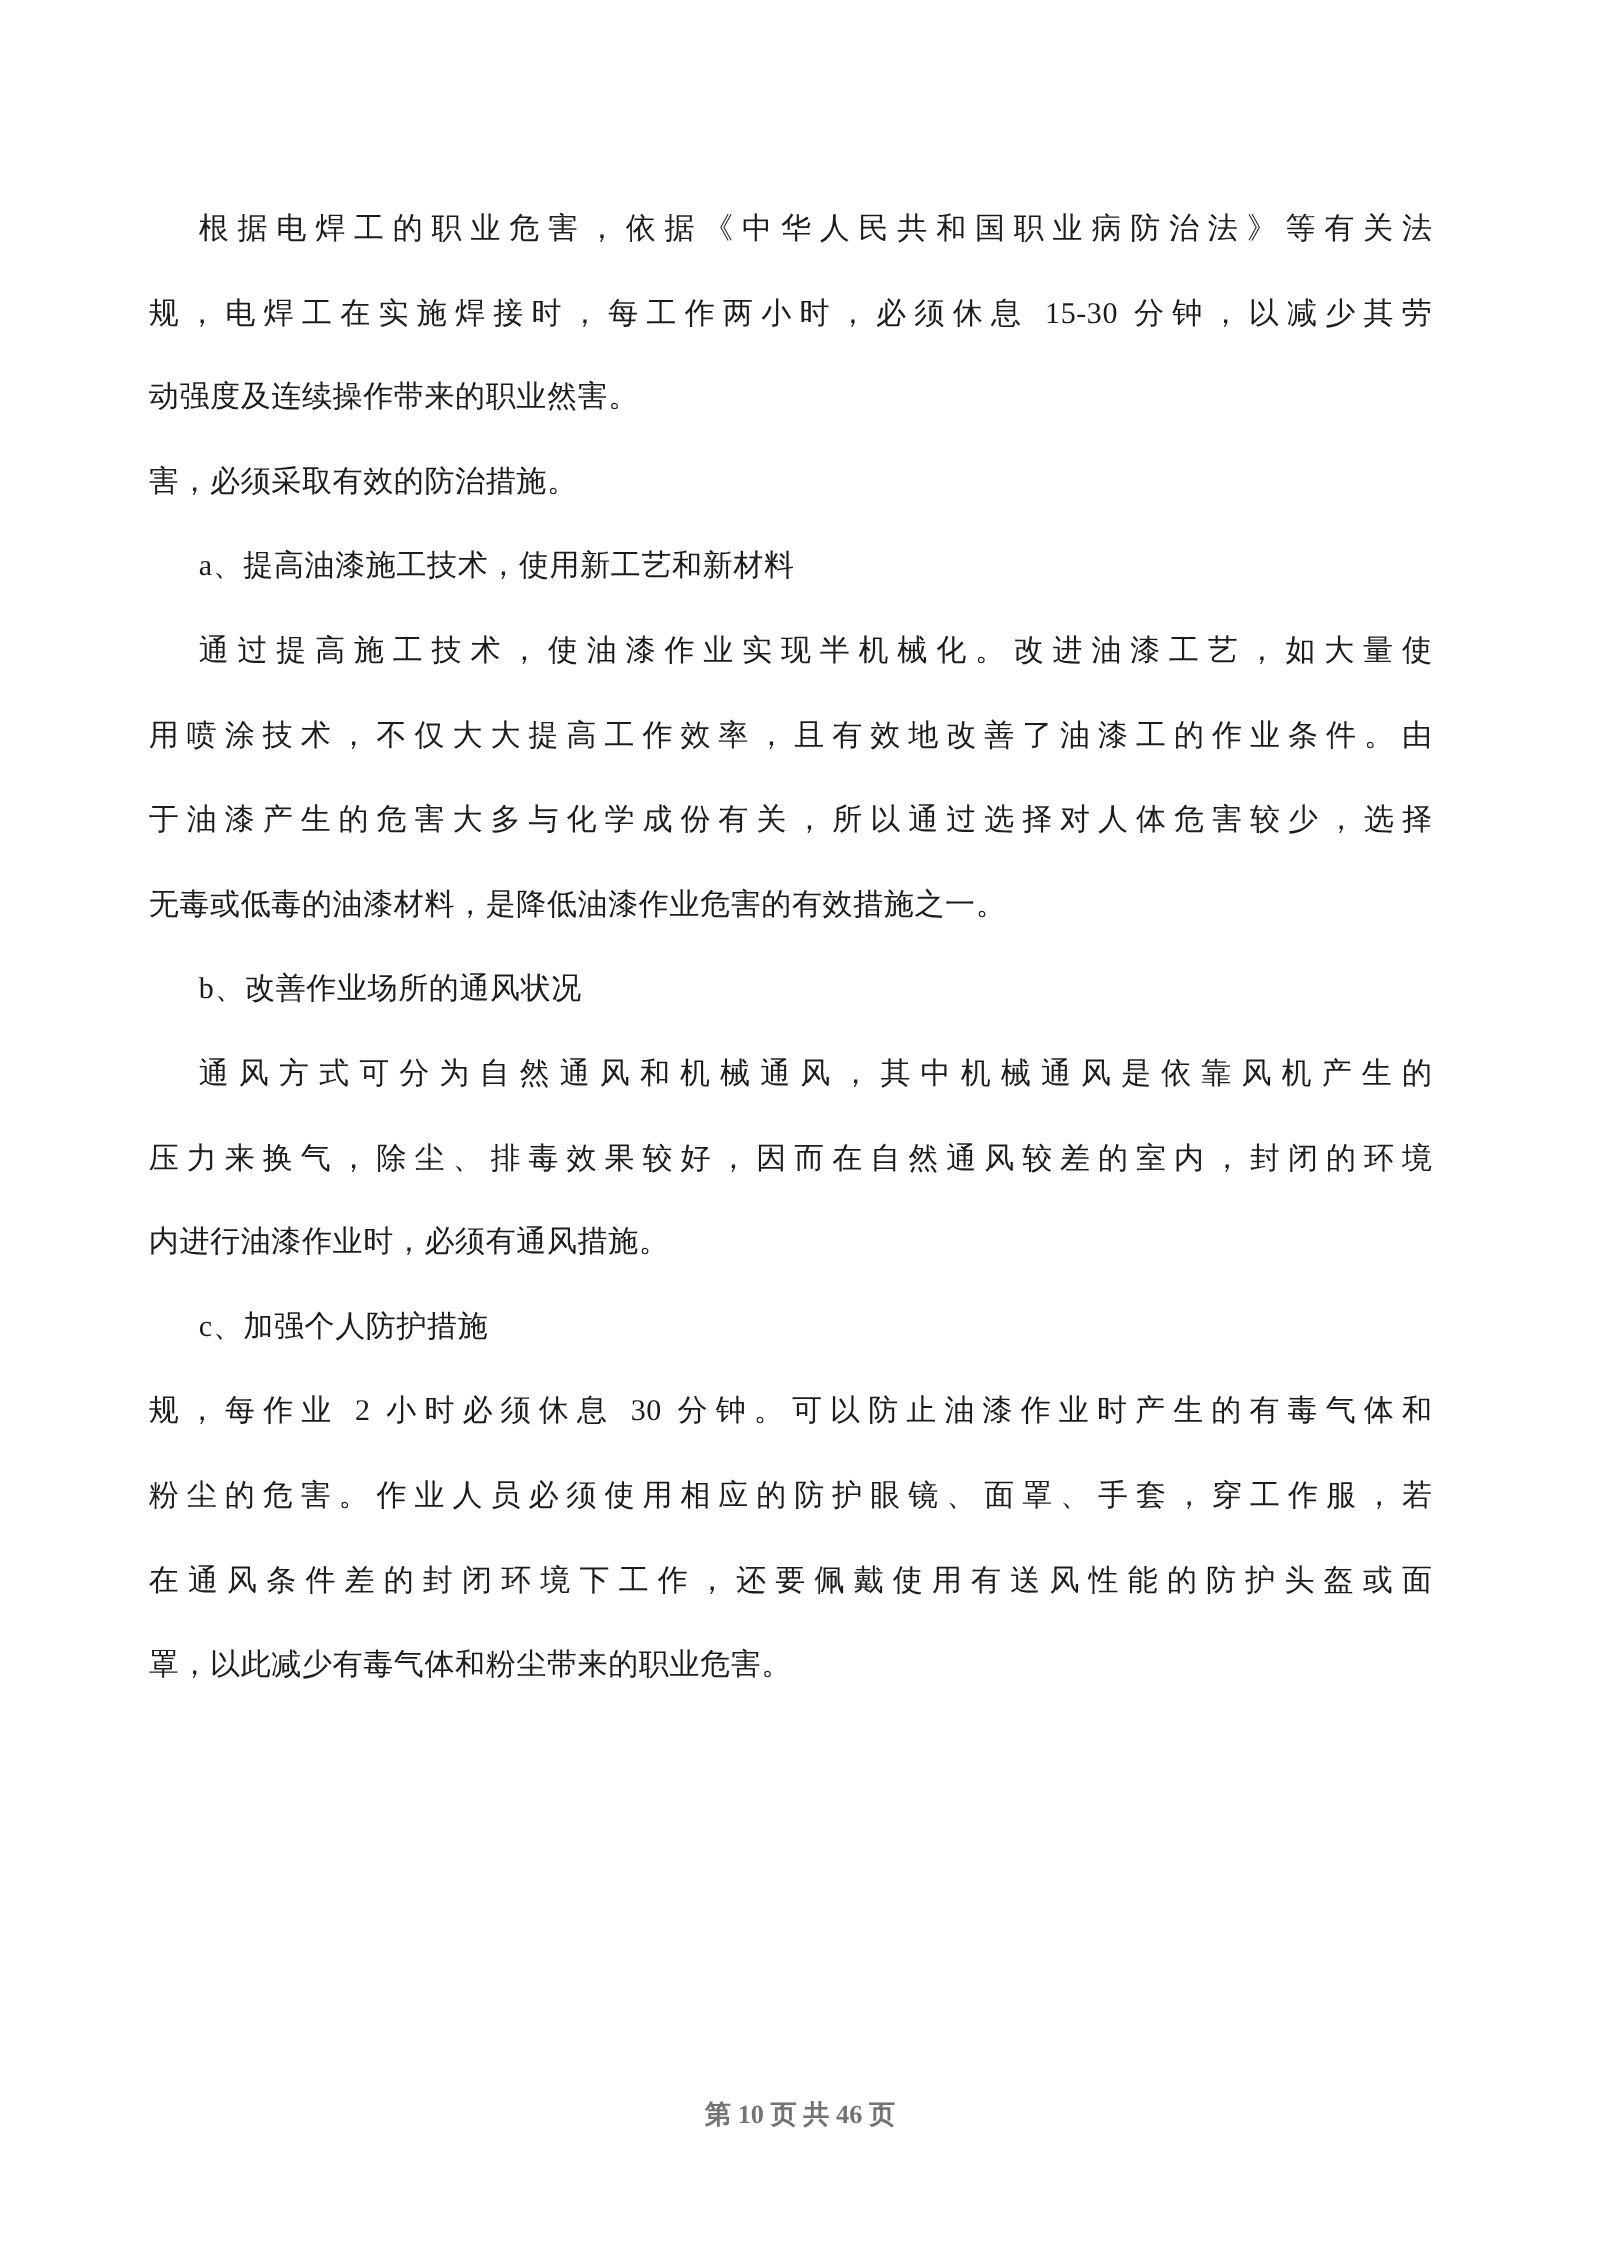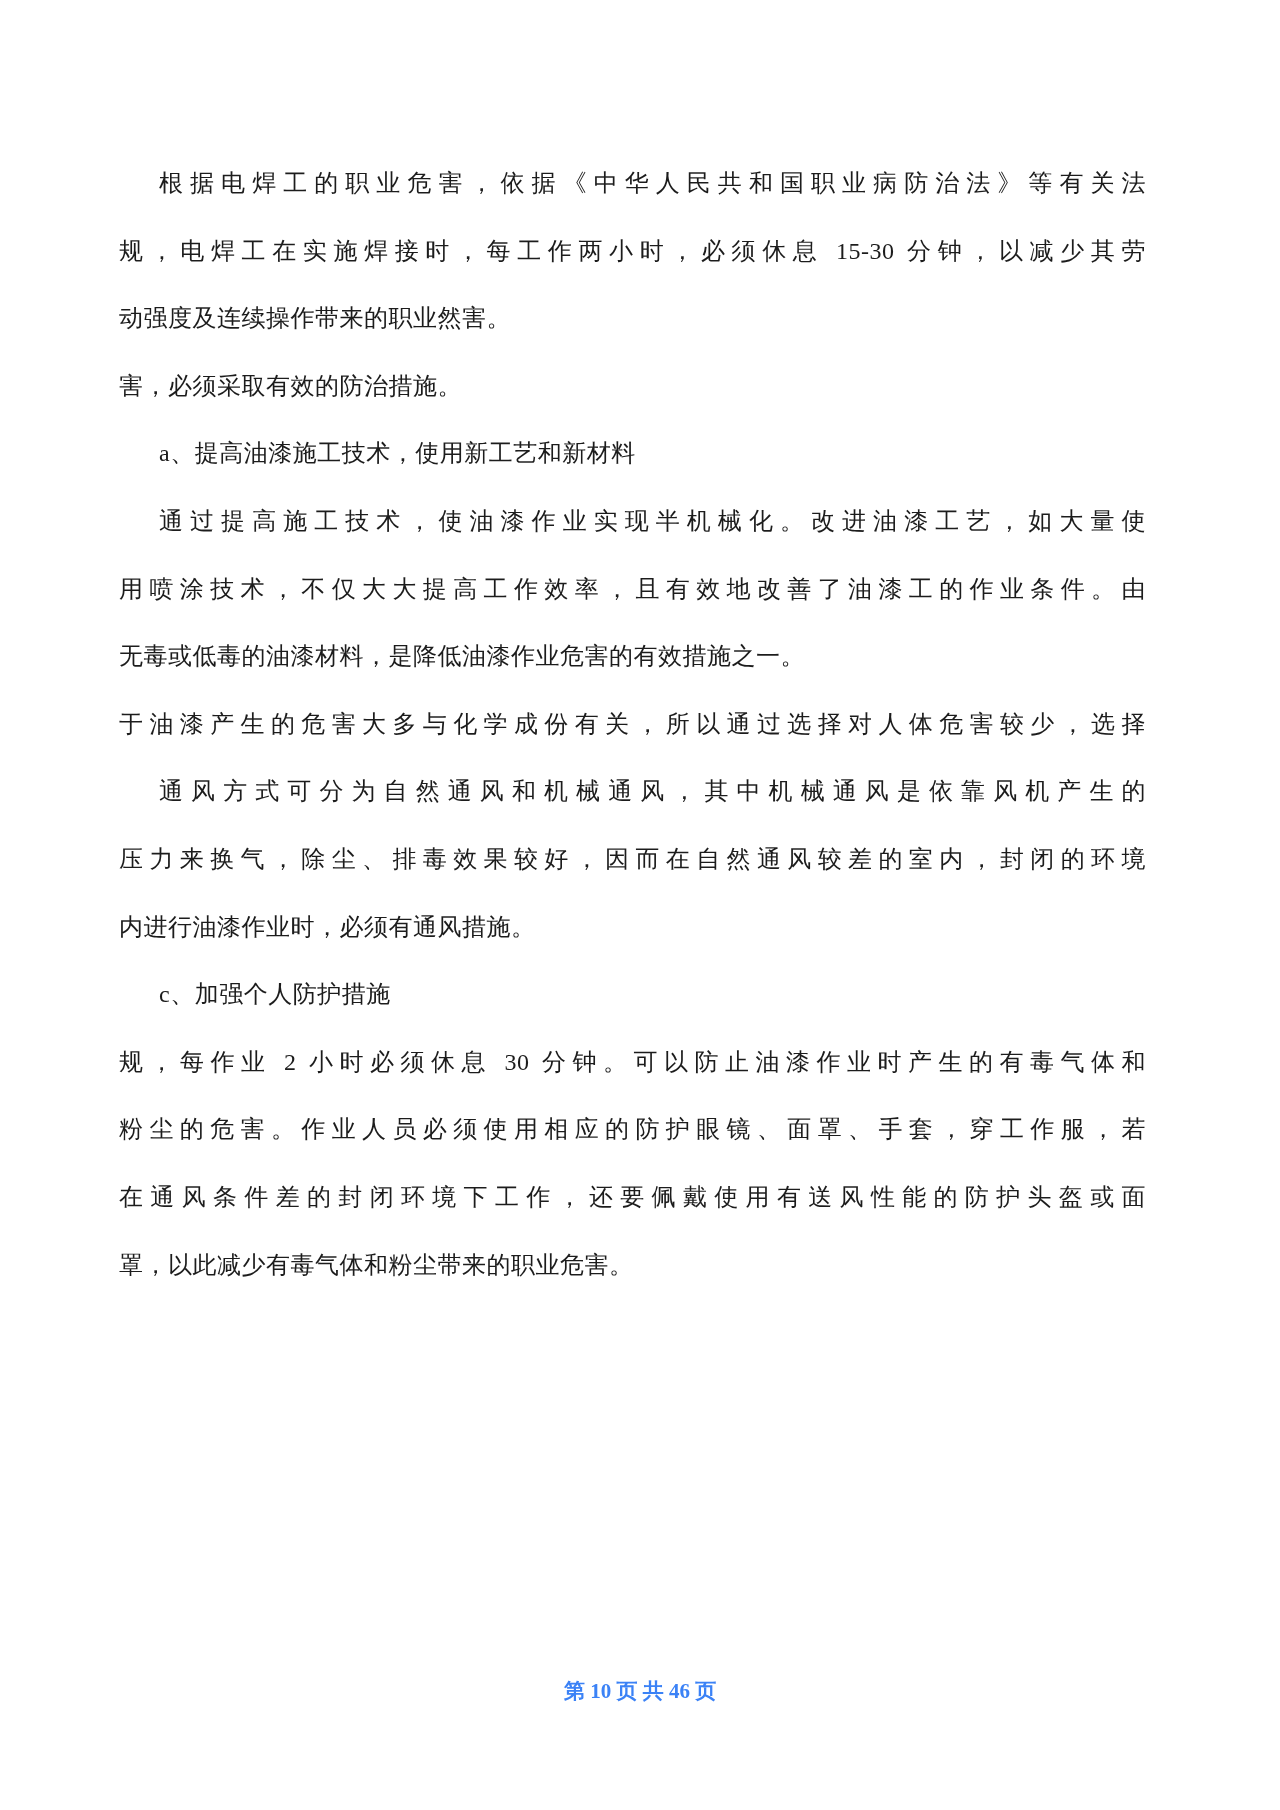--- a/index.html
+++ b/index.html
@@ -38,38 +38,39 @@
     text-justify: inter-character;
   }
   .footer {
     position: absolute;
     left: 0;
     top: 1674px;
     width: 1280px;
     text-align: center;
     font-size: 21px;
     font-weight: bold;
-    color: #3b82f6;
+    color: #737373;
     line-height: 34px;
   }
 </style>
 </head>
 <body>
 
 <div class="page">
   <div class="content">
     <div class="line indent full">根据电焊工的职业危害，依据《中华人民共和国职业病防治法》等有关法</div>
     <div class="line full">规，电焊工在实施焊接时，每工作两小时，必须休息 15-30 分钟，以减少其劳</div>
     <div class="line">动强度及连续操作带来的职业然害。</div>
     <div class="line">害，必须采取有效的防治措施。</div>
     <div class="line indent">a、提高油漆施工技术，使用新工艺和新材料</div>
     <div class="line indent full">通过提高施工技术，使油漆作业实现半机械化。改进油漆工艺，如大量使</div>
     <div class="line full">用喷涂技术，不仅大大提高工作效率，且有效地改善了油漆工的作业条件。由</div>
+    <div class="line full">于油漆产生的危害大多与化学成份有关，所以通过选择对人体危害较少，选择</div>
     <div class="line">无毒或低毒的油漆材料，是降低油漆作业危害的有效措施之一。</div>
-    <div class="line full">于油漆产生的危害大多与化学成份有关，所以通过选择对人体危害较少，选择</div>
+    <div class="line indent">b、改善作业场所的通风状况</div>
     <div class="line indent full">通风方式可分为自然通风和机械通风，其中机械通风是依靠风机产生的</div>
     <div class="line full">压力来换气，除尘、排毒效果较好，因而在自然通风较差的室内，封闭的环境</div>
     <div class="line">内进行油漆作业时，必须有通风措施。</div>
     <div class="line indent">c、加强个人防护措施</div>
     <div class="line full">规，每作业 2 小时必须休息 30 分钟。可以防止油漆作业时产生的有毒气体和</div>
     <div class="line full">粉尘的危害。作业人员必须使用相应的防护眼镜、面罩、手套，穿工作服，若</div>
     <div class="line full">在通风条件差的封闭环境下工作，还要佩戴使用有送风性能的防护头盔或面</div>
     <div class="line">罩，以此减少有毒气体和粉尘带来的职业危害。</div>
   </div>
 

